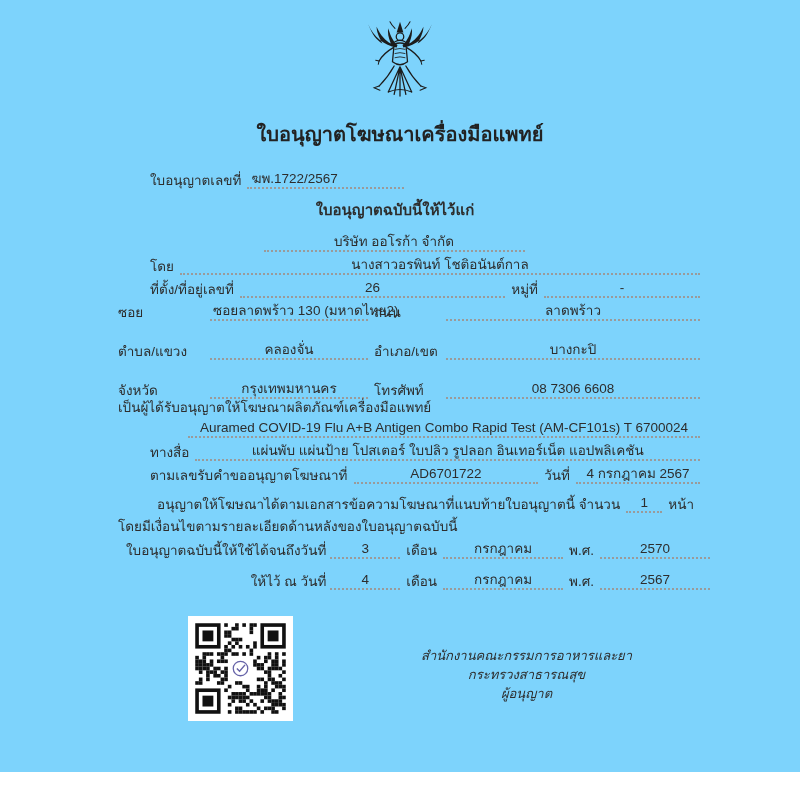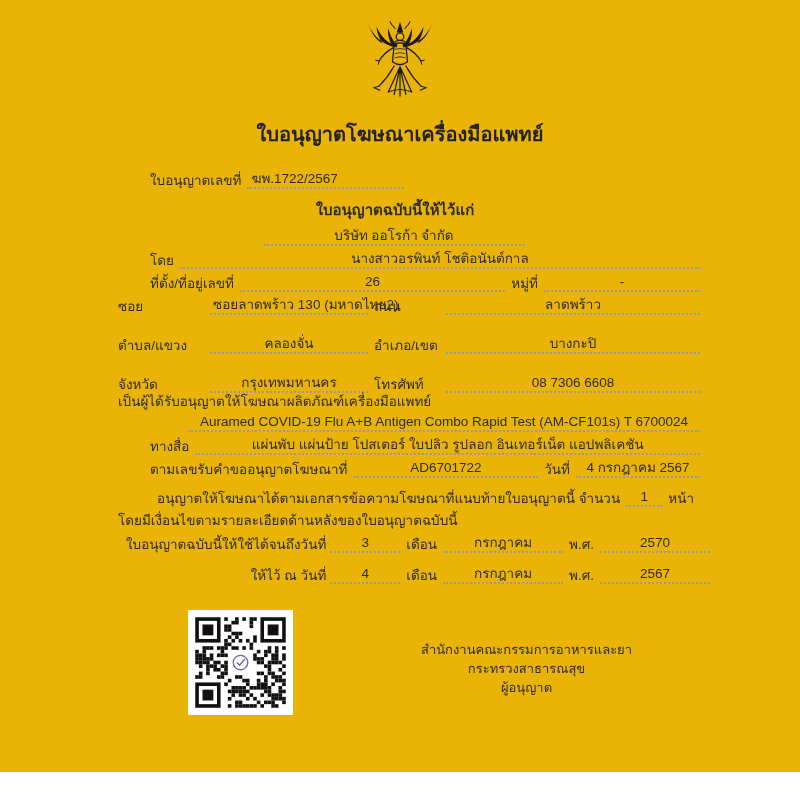--- a/index.html
+++ b/index.html
@@ -1,48 +1,48 @@
 <!DOCTYPE html>
 <html><head>
 <meta charset="utf-8">
 <style>
   html,body{margin:0;padding:0;background:#fff;}
   .page{
-    position:relative;width:800px;height:772px;background:#eab308;overflow:hidden;
+    position:relative;width:800px;height:772px;background:#7dd3fc;overflow:hidden;
     font-family:"Liberation Sans",sans-serif;color:#2d2d2d;
   }
   .header{padding-top:20px;text-align:center;}
   .emblem{display:inline-block;}
   .title{font-size:20px;font-weight:bold;margin-top:2px;color:#222;}
   .doc{margin:20px 0 0 118px;width:582px;font-size:13.5px;line-height:17px;}
   .row{display:flex;align-items:flex-end;margin-top:4px;margin-left:32px;}
   .lbl{white-space:nowrap;padding-right:6px;}
   .lbl-mid{white-space:nowrap;padding:0 6px;text-align:left;}
   .seg{border-bottom:2px dotted #9a9a9a;text-align:center;padding:0 3px;min-height:17px;white-space:nowrap;}
   .grow{flex:1;}
   .w150{width:150px;}
   .tl{text-align:left;padding-left:4px;}
   .h-issued{text-align:center;font-weight:bold;font-size:15px;margin-top:12px;padding-right:28px;}
-  .centerline{display:flex;justify-content:center;margin-top:9px;font-family:Liberation Serif, serif;}
+  .centerline{display:flex;justify-content:center;margin-top:15px;}
   .centerline .seg{width:255px;margin-right:30px;}
   .agrid{display:grid;grid-template-columns:92px 158px 78px 1fr;align-items:end;row-gap:20px;margin-top:4px;}
   .agrid .seg{width:auto;}
   .statement{}
   .productline{display:flex;margin-top:3px;}
   .productline .seg{margin-left:70px;flex:1;}
   .pagesrow{margin-top:10px;}
   .sp26{width:26px;}
   .w110{width:110px;}
   .conditions{margin-top:5px;}
   .vgrid{display:grid;grid-template-columns:max-content 70px max-content 120px max-content 110px;align-items:end;row-gap:12px;margin:5px 0 8px 8px;width:fit-content;}
   .vgrid .lblA{white-space:nowrap;padding-right:4px;}
   .vgrid .lblB{white-space:nowrap;text-align:right;padding-right:4px;}
   .vgrid .seg{width:auto;}
   .w118{width:118px;}
-  .footer{display:flex;align-items:flex-start;margin:26px 16px 0 188px;}
+  .footer{display:flex;align-items:flex-start;margin:26px 16px 0 188px;font-style:italic;}
   .qr{width:105px;height:105px;}
   .sign{margin-left:128px;padding-top:30px;text-align:center;font-size:13px;line-height:19px;}
 </style>
 </head>
 <body>
 
 <div class="page">
 
   <div class="header">
     <div class="emblem">

